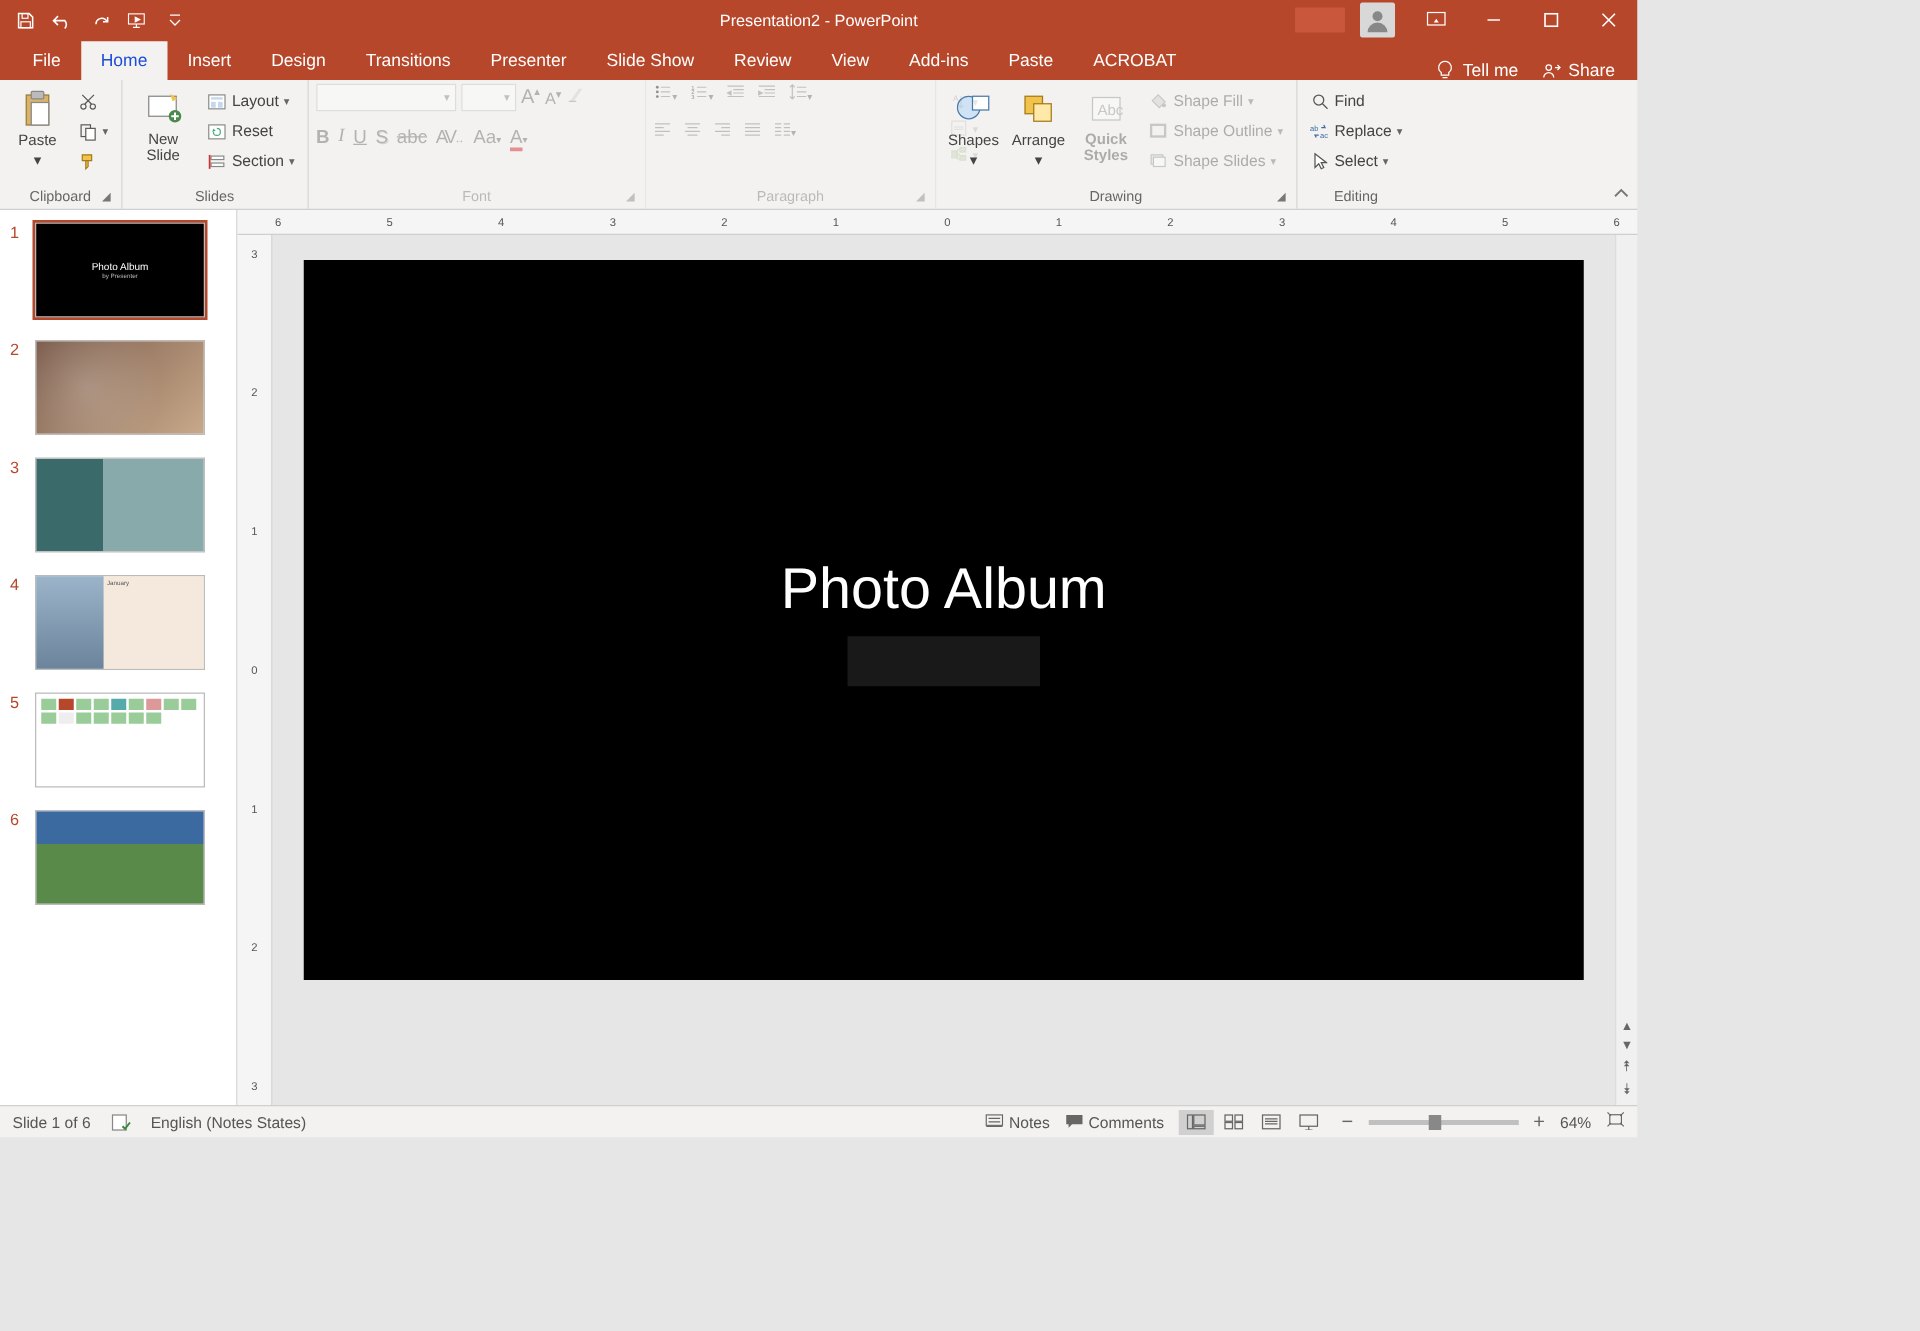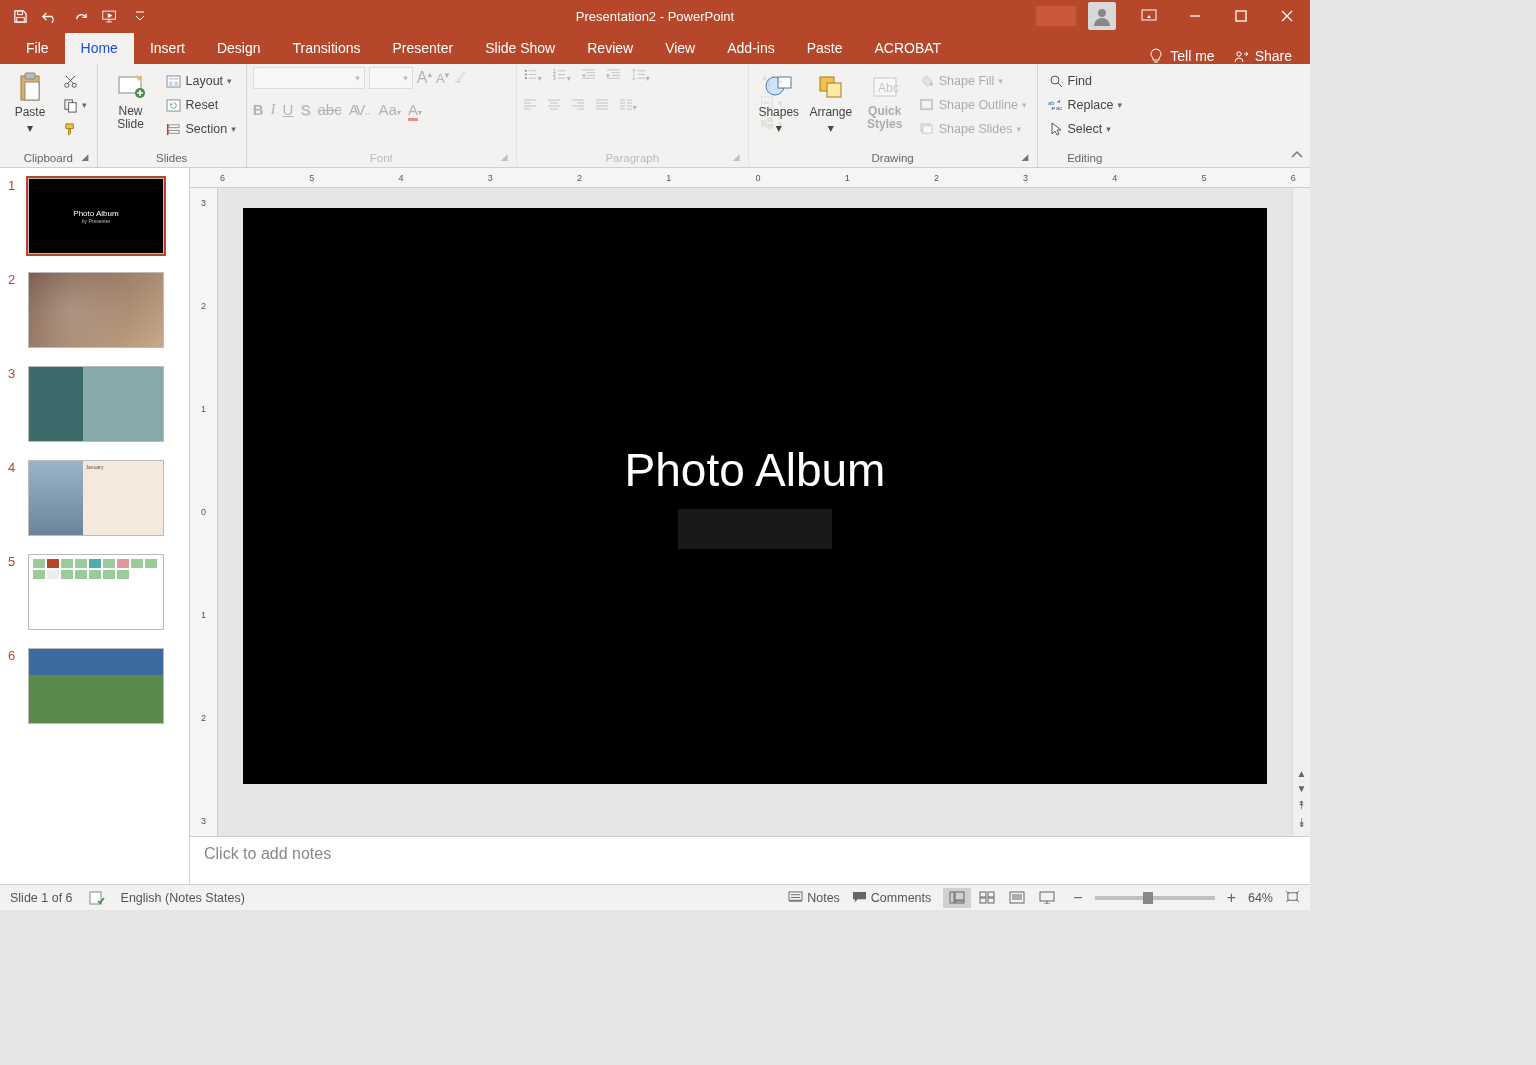--- a/index.html
+++ b/index.html
@@ -584,23 +584,20 @@
           <div class="slide-sub"></div>
         </div>
       </div>
       <div class="vscroll">
         <span class="arrow">▲</span>
         <span class="arrow">▼</span>
         <span class="arrow" style="font-size:12px;">⯭</span>
         <span class="arrow" style="font-size:12px;">⯯</span>
       </div>
     </div>
-    <div class="notes-area">
-      <span>Click to add notes</span>
-    </div>
   </div>
 </div>
 
 <div class="statusbar">
   <span>Slide 1 of 6</span>
   <span class="proof-icon"><svg width="16" height="16" viewBox="0 0 16 16">
         <rect x="1" y="2" width="11" height="12" fill="#fff" stroke="#888"></rect>
         <path d="M9 11l2 2 4-5" stroke="#3a8a3a" fill="none" stroke-width="1.6"></path>
       </svg></span>
   <span>English (Notes States)</span>

